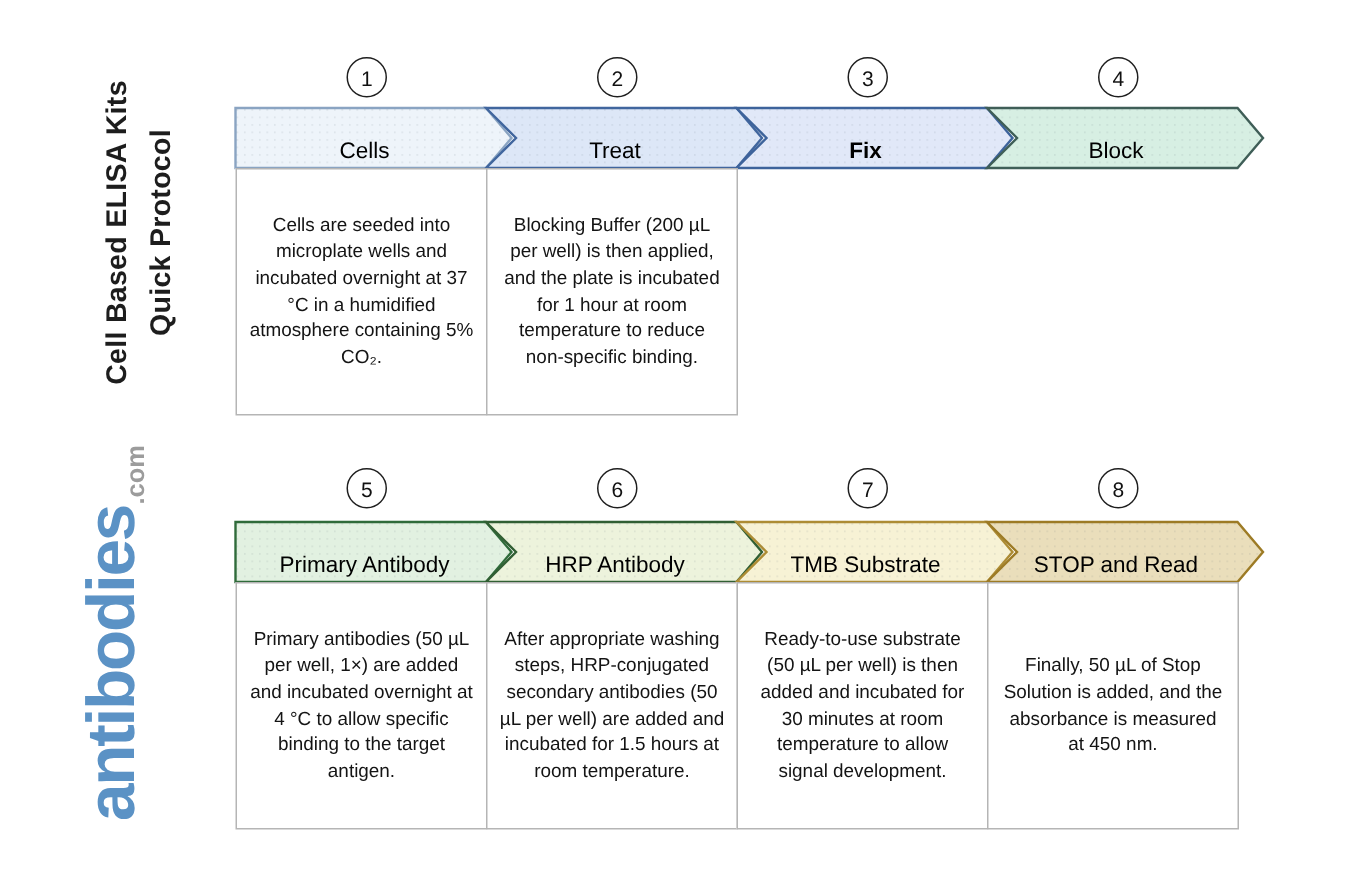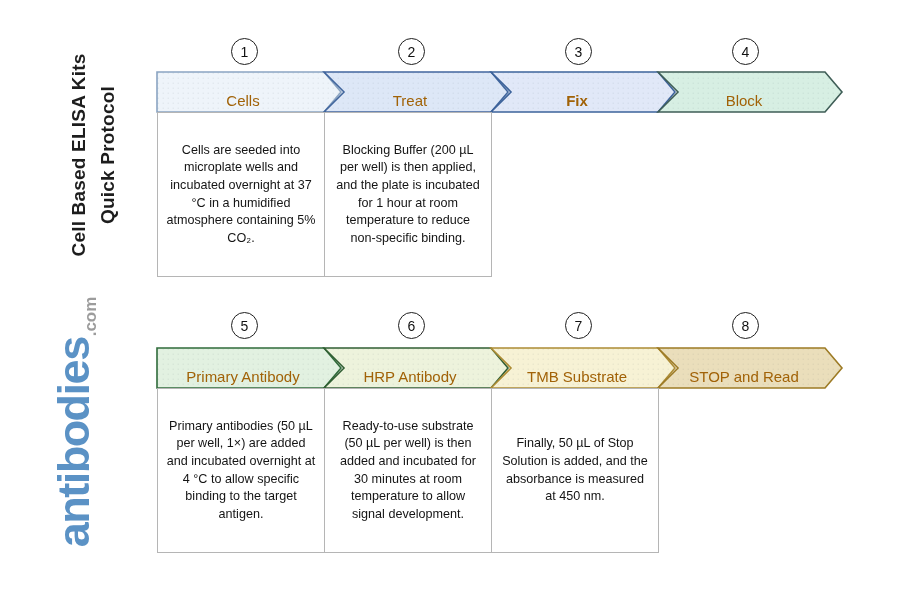--- a/index.html
+++ b/index.html
@@ -32,21 +32,21 @@
     font-size:14px; color:#111111;
   }
 
   
   .band { position:absolute; left:0; overflow:visible; }
   .band polygon { stroke-width:1.6; stroke-linejoin:miter; }
 
   .arrow-label {
     position:absolute; width:172px; height:56px;
     display:flex; align-items:center; justify-content:center;
-    font-size:15px; color:#a16207; pointer-events:none;
+    font-size:15px; color:#000000; pointer-events:none;
   }
 
   
   .boxes { position:absolute; left:0; display:flex; }
   .box {
     width:168px; height:165px; box-sizing:border-box; margin-left:-1px;
     border:1px solid #b5b5b5; background:#ffffff;
     display:flex; align-items:center; justify-content:center;
     padding:8px 8px; text-align:center;
     font-size:12.6px; line-height:1.4; color:#141414;
@@ -156,20 +156,23 @@
       </div>
     <div class="arrow-label" style="left:501px; top:348px;text-align:center;">
         <span>STOP and Read</span>
       </div>
 
     <div class="boxes" style="top:388px;">
       <div class="box">
           <span>Primary antibodies (50 µL per well, 1×) are added and incubated overnight at 4 °C to allow specific binding to the target antigen.</span>
         </div>
       <div class="box">
+          <span>After appropriate washing steps, HRP-conjugated secondary antibodies (50 µL per well) are added and incubated for 1.5 hours at room temperature.</span>
+        </div>
+      <div class="box">
           <span>Ready-to-use substrate (50 µL per well) is then added and incubated for 30 minutes at room temperature to allow signal development.</span>
         </div>
       <div class="box">
           <span>Finally, 50 µL of Stop Solution is added, and the absorbance is measured at 450 nm.</span>
         </div>
     </div>
   </div>
 
 </div>
 

